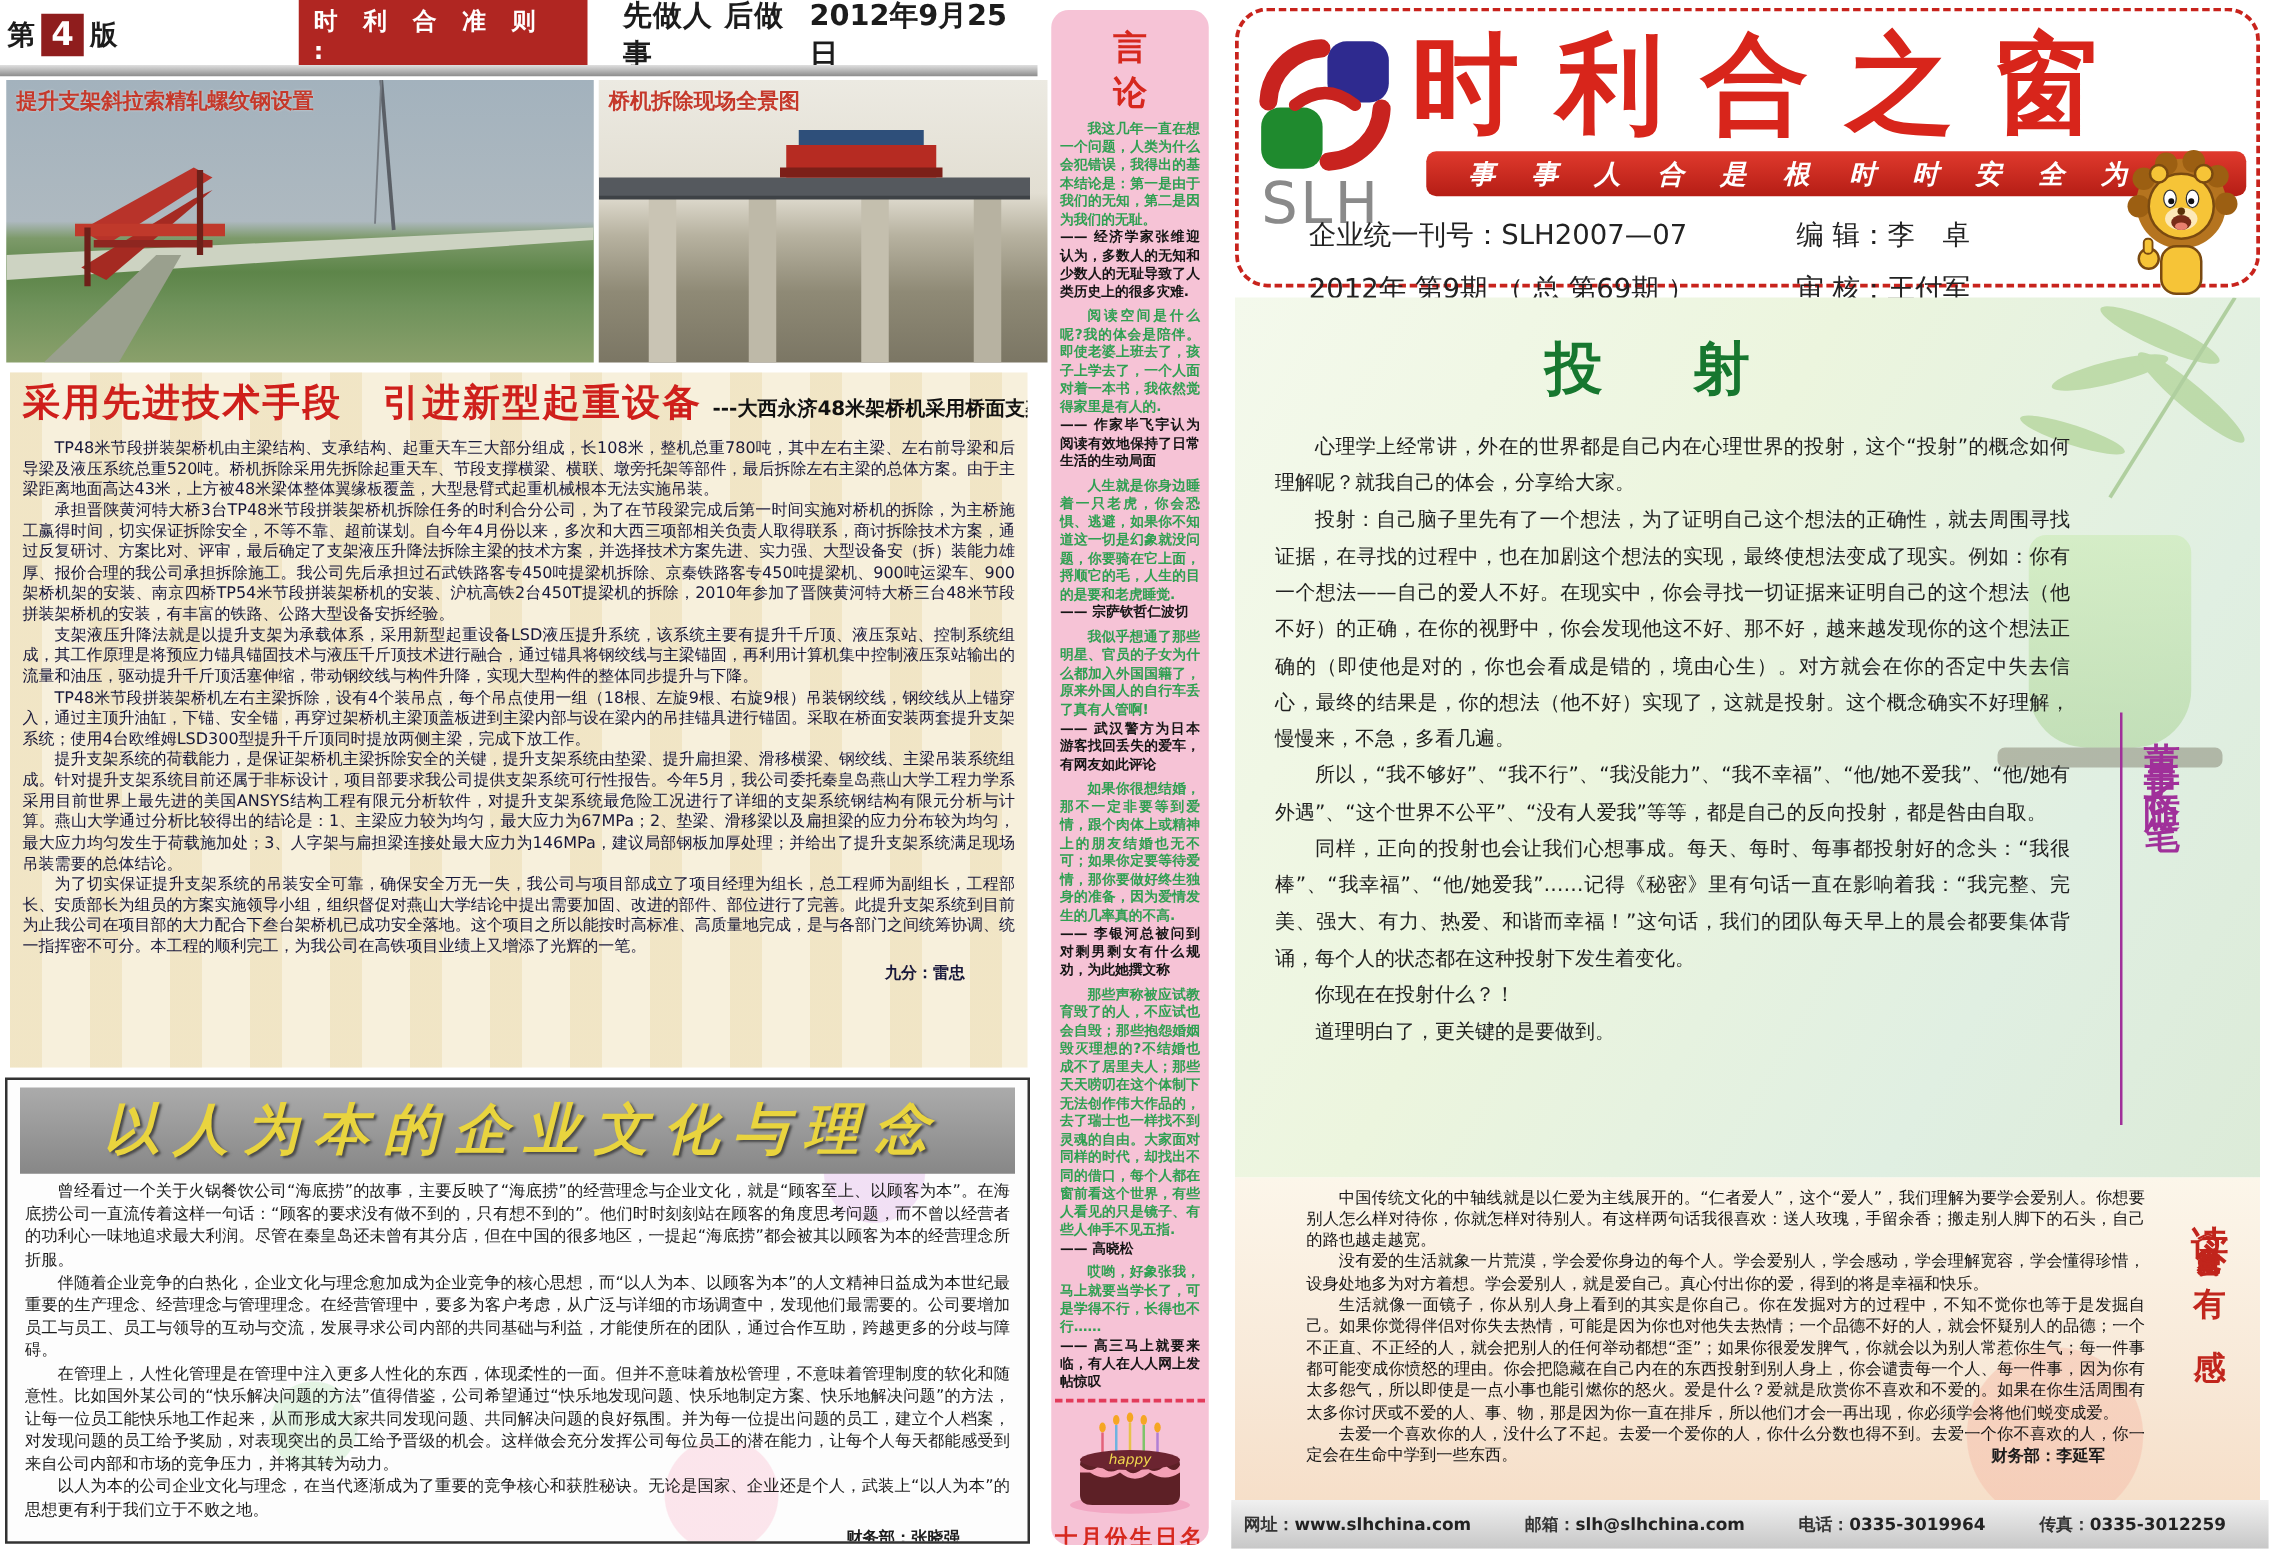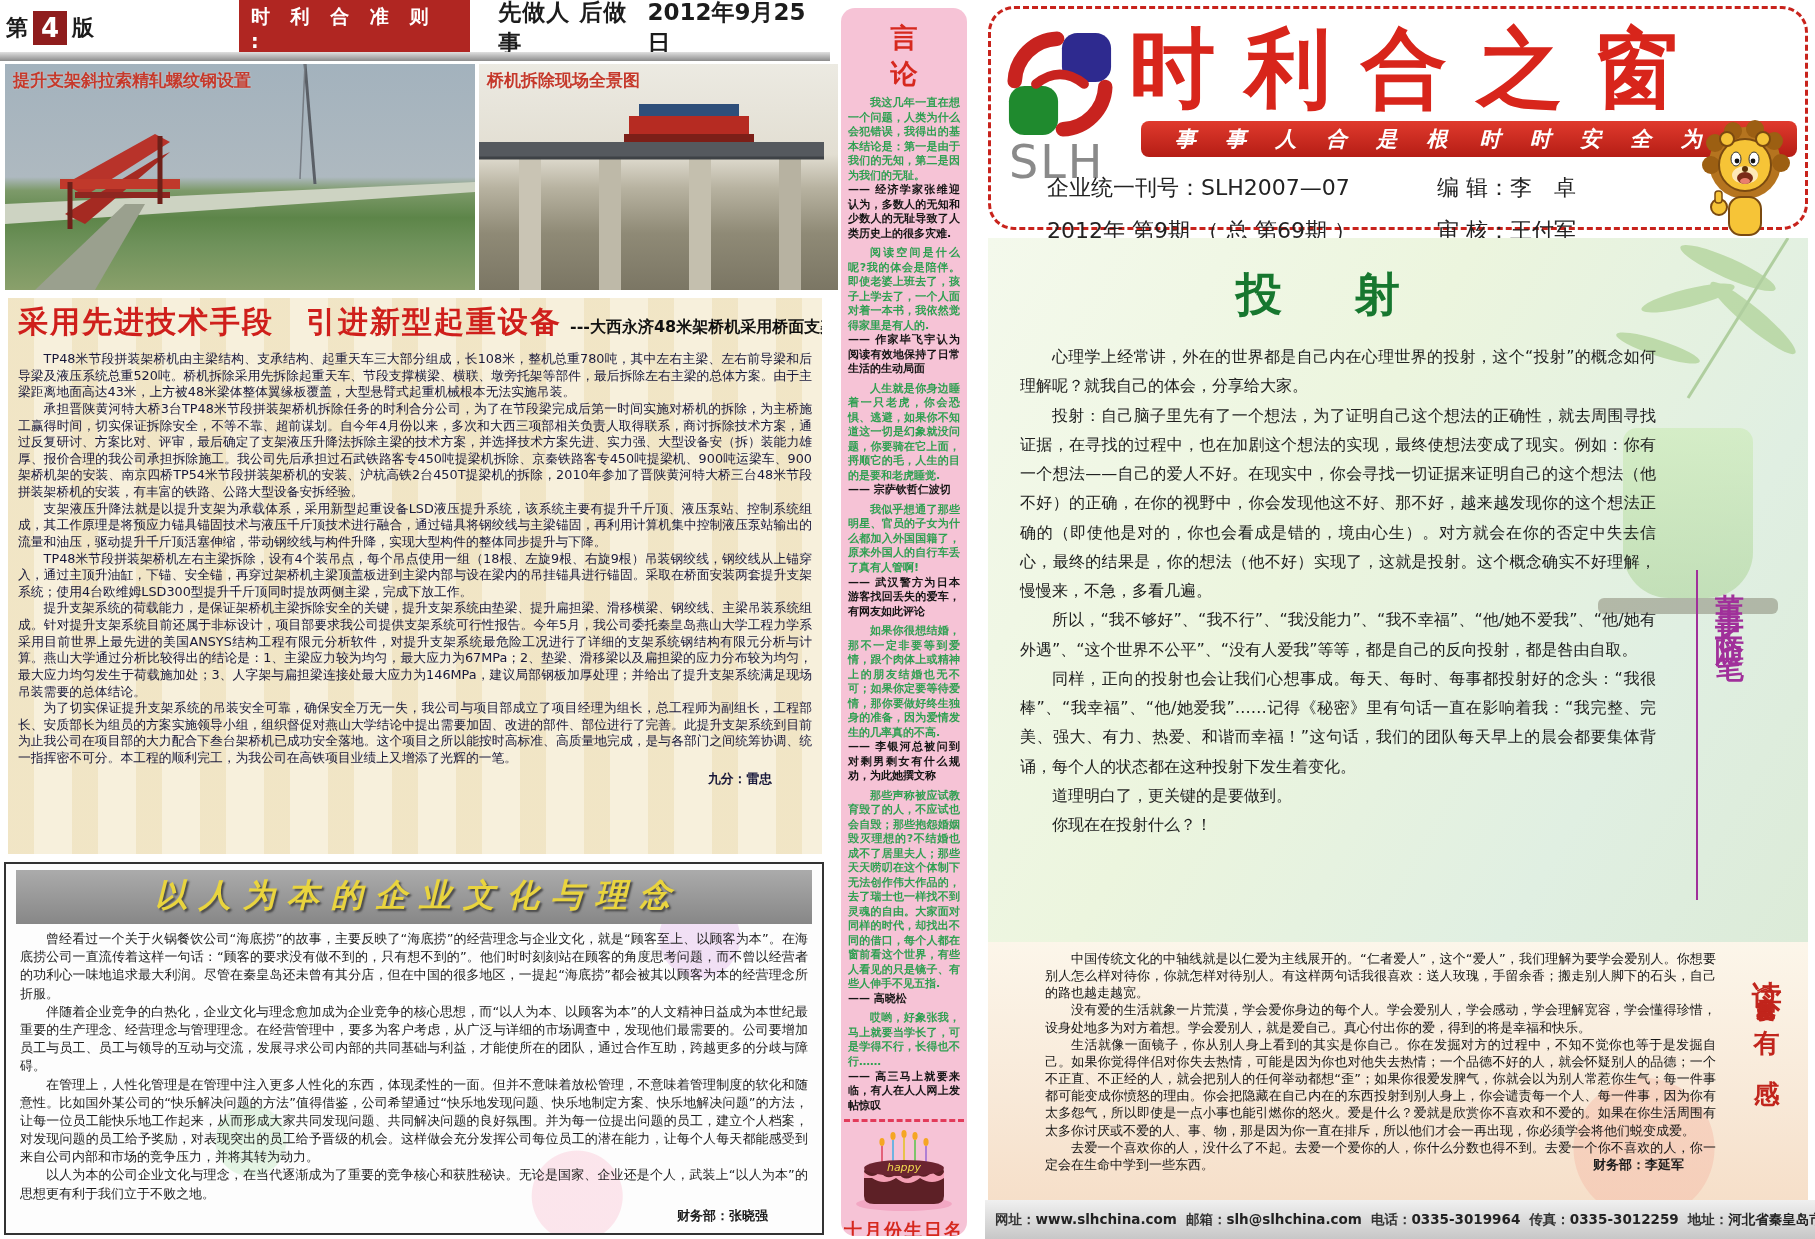--- a/index.html
+++ b/index.html
@@ -42,21 +42,21 @@
   .tech-body p { text-indent:2em; }
   .byline { text-align:right; font-weight:bold; padding-right:40px; margin-top:4px; }
 
   #culture-article { left:4px; top:862px; width:820px; height:373px; border:2px solid #333; overflow:hidden;
     background:
       radial-gradient(circle at 85% 20%, rgba(220,170,230,.35) 0 40px, rgba(0,0,0,0) 41px),
       radial-gradient(circle at 30% 75%, rgba(190,230,190,.4) 0 35px, rgba(0,0,0,0) 36px),
       radial-gradient(circle at 70% 90%, rgba(250,200,215,.45) 0 45px, rgba(0,0,0,0) 46px),
       #fdfdfd; }
   .culture-title { margin:6px 10px 4px; background:linear-gradient(180deg,#ababab,#878787); color:#e9d43e;
-    font-size:32px; font-weight:bold; font-style:italic; text-align:center; letter-spacing:12px; padding:4px 0 6px 10px;
+    font-size:44px; font-weight:bold; font-style:italic; text-align:center; letter-spacing:12px; padding:4px 0 6px 10px;
     text-shadow:2px 2px 2px #4a4a4a; font-family:"DejaVu Serif","Liberation Serif",serif; }
   .culture-body { padding:2px 14px; font-size:13px; line-height:1.4; text-align:justify; font-weight:500; }
   .culture-body p { text-indent:2em; }
 
   
   #opinion-column { left:838px; top:0; width:132px; height:1239px; background:#fff; }
   .oc-card { position:absolute; left:3px; top:8px; width:126px; height:1228px; background:#f6c3d6; border-radius:14px; overflow:hidden; }
   .oc-title { color:#d6281e; font-size:27px; font-weight:bold; text-align:center; letter-spacing:16px; padding-left:16px; margin:12px 0 4px; }
   .quote { padding:0 7px; margin-bottom:5px; }
   .quote .qt { font-size:11px; font-weight:bold; line-height:1.32; color:#2fa052; text-align:justify; text-indent:2em; }
@@ -105,21 +105,21 @@
   .la-body p { text-indent:2em; }
   .la-byline { width:700px; text-align:right; font-weight:bold; font-size:13px; margin-top:-17px; padding-right:4px; }
   .la-sidebar { position:absolute; right:26px; top:14px; writing-mode:vertical-rl; text-orientation:upright;
     color:#c1251c; font-weight:bold; height:236px; line-height:1; }
   .la-sidebar .read { font-size:30px; letter-spacing:6px; }
   .la-sidebar .book { font-size:19px; letter-spacing:1px; }
   .la-sidebar .feel { font-size:26px; letter-spacing:10px; }
 
   .rp-footer { left:0; top:1200px; width:830px; height:39px;
     background:linear-gradient(180deg,#f0f0f0,#c7c7c7); display:flex; align-items:center;
-    font-size:13.5px; font-weight:bold; color:#222; padding-left:10px; white-space:nowrap; }
+    font-size:13.5px; font-weight:bold; color:#222; padding-left:10px; white-space:nowrap;gap:34px; }
   .rp-footer .seg { margin-right:9px; }
   .rp-footer .lab { color:#333; }
 </style>
 </head>
 <body>
 
 <section id="left-page" class="abs">
 
   <div class="lp-header abs">
     <div class="lph-page">
@@ -315,22 +315,22 @@
       </g>
       <path d="M250 0 Q200 80 150 160" stroke="#86b36a" stroke-width="3" fill="none"></path>
     </svg>
     <div class="ma-cup"></div>
     <h1 class="ma-title">投 射</h1>
     <div class="ma-body">
       <p>心理学上经常讲，外在的世界都是自己内在心理世界的投射，这个“投射”的概念如何理解呢？就我自己的体会，分享给大家。</p>
       <p>投射：自己脑子里先有了一个想法，为了证明自己这个想法的正确性，就去周围寻找证据，在寻找的过程中，也在加剧这个想法的实现，最终使想法变成了现实。例如：你有一个想法——自己的爱人不好。在现实中，你会寻找一切证据来证明自己的这个想法（他不好）的正确，在你的视野中，你会发现他这不好、那不好，越来越发现你的这个想法正确的（即使他是对的，你也会看成是错的，境由心生）。对方就会在你的否定中失去信心，最终的结果是，你的想法（他不好）实现了，这就是投射。这个概念确实不好理解，慢慢来，不急，多看几遍。</p>
       <p>所以，“我不够好”、“我不行”、“我没能力”、“我不幸福”、“他/她不爱我”、“他/她有外遇”、“这个世界不公平”、“没有人爱我”等等，都是自己的反向投射，都是咎由自取。</p>
       <p>同样，正向的投射也会让我们心想事成。每天、每时、每事都投射好的念头：“我很棒”、“我幸福”、“他/她爱我”……记得《秘密》里有句话一直在影响着我：“我完整、完美、强大、有力、热爱、和谐而幸福！”这句话，我们的团队每天早上的晨会都要集体背诵，每个人的状态都在这种投射下发生着变化。</p>
+      <p>你现在在投射什么？！</p>
       <p>道理明白了，更关键的是要做到。</p>
-      <p>你现在在投射什么？！</p>
     </div>
     <div class="ma-sidebar">董事长随笔</div>
   </article>
 
   <article class="love-article abs">
     <div class="la-body">
       <p>中国传统文化的中轴线就是以仁爱为主线展开的。“仁者爱人”，这个“爱人”，我们理解为要学会爱别人。你想要别人怎么样对待你，你就怎样对待别人。有这样两句话我很喜欢：送人玫瑰，手留余香；搬走别人脚下的石头，自己的路也越走越宽。</p>
       <p>没有爱的生活就象一片荒漠，学会爱你身边的每个人。学会爱别人，学会感动，学会理解宽容，学会懂得珍惜，设身处地多为对方着想。学会爱别人，就是爱自己。真心付出你的爱，得到的将是幸福和快乐。</p>
       <p>生活就像一面镜子，你从别人身上看到的其实是你自己。你在发掘对方的过程中，不知不觉你也等于是发掘自己。如果你觉得伴侣对你失去热情，可能是因为你也对他失去热情；一个品德不好的人，就会怀疑别人的品德；一个不正直、不正经的人，就会把别人的任何举动都想“歪”；如果你很爱发脾气，你就会以为别人常惹你生气；每一件事都可能变成你愤怒的理由。你会把隐藏在自己内在的东西投射到别人身上，你会谴责每一个人、每一件事，因为你有太多怨气，所以即使是一点小事也能引燃你的怒火。爱是什么？爱就是欣赏你不喜欢和不爱的。如果在你生活周围有太多你讨厌或不爱的人、事、物，那是因为你一直在排斥，所以他们才会一再出现，你必须学会将他们蜕变成爱。</p>
       <p>去爱一个喜欢你的人，没什么了不起。去爱一个爱你的人，你什么分数也得不到。去爱一个你不喜欢的人，你一定会在生命中学到一些东西。</p>

